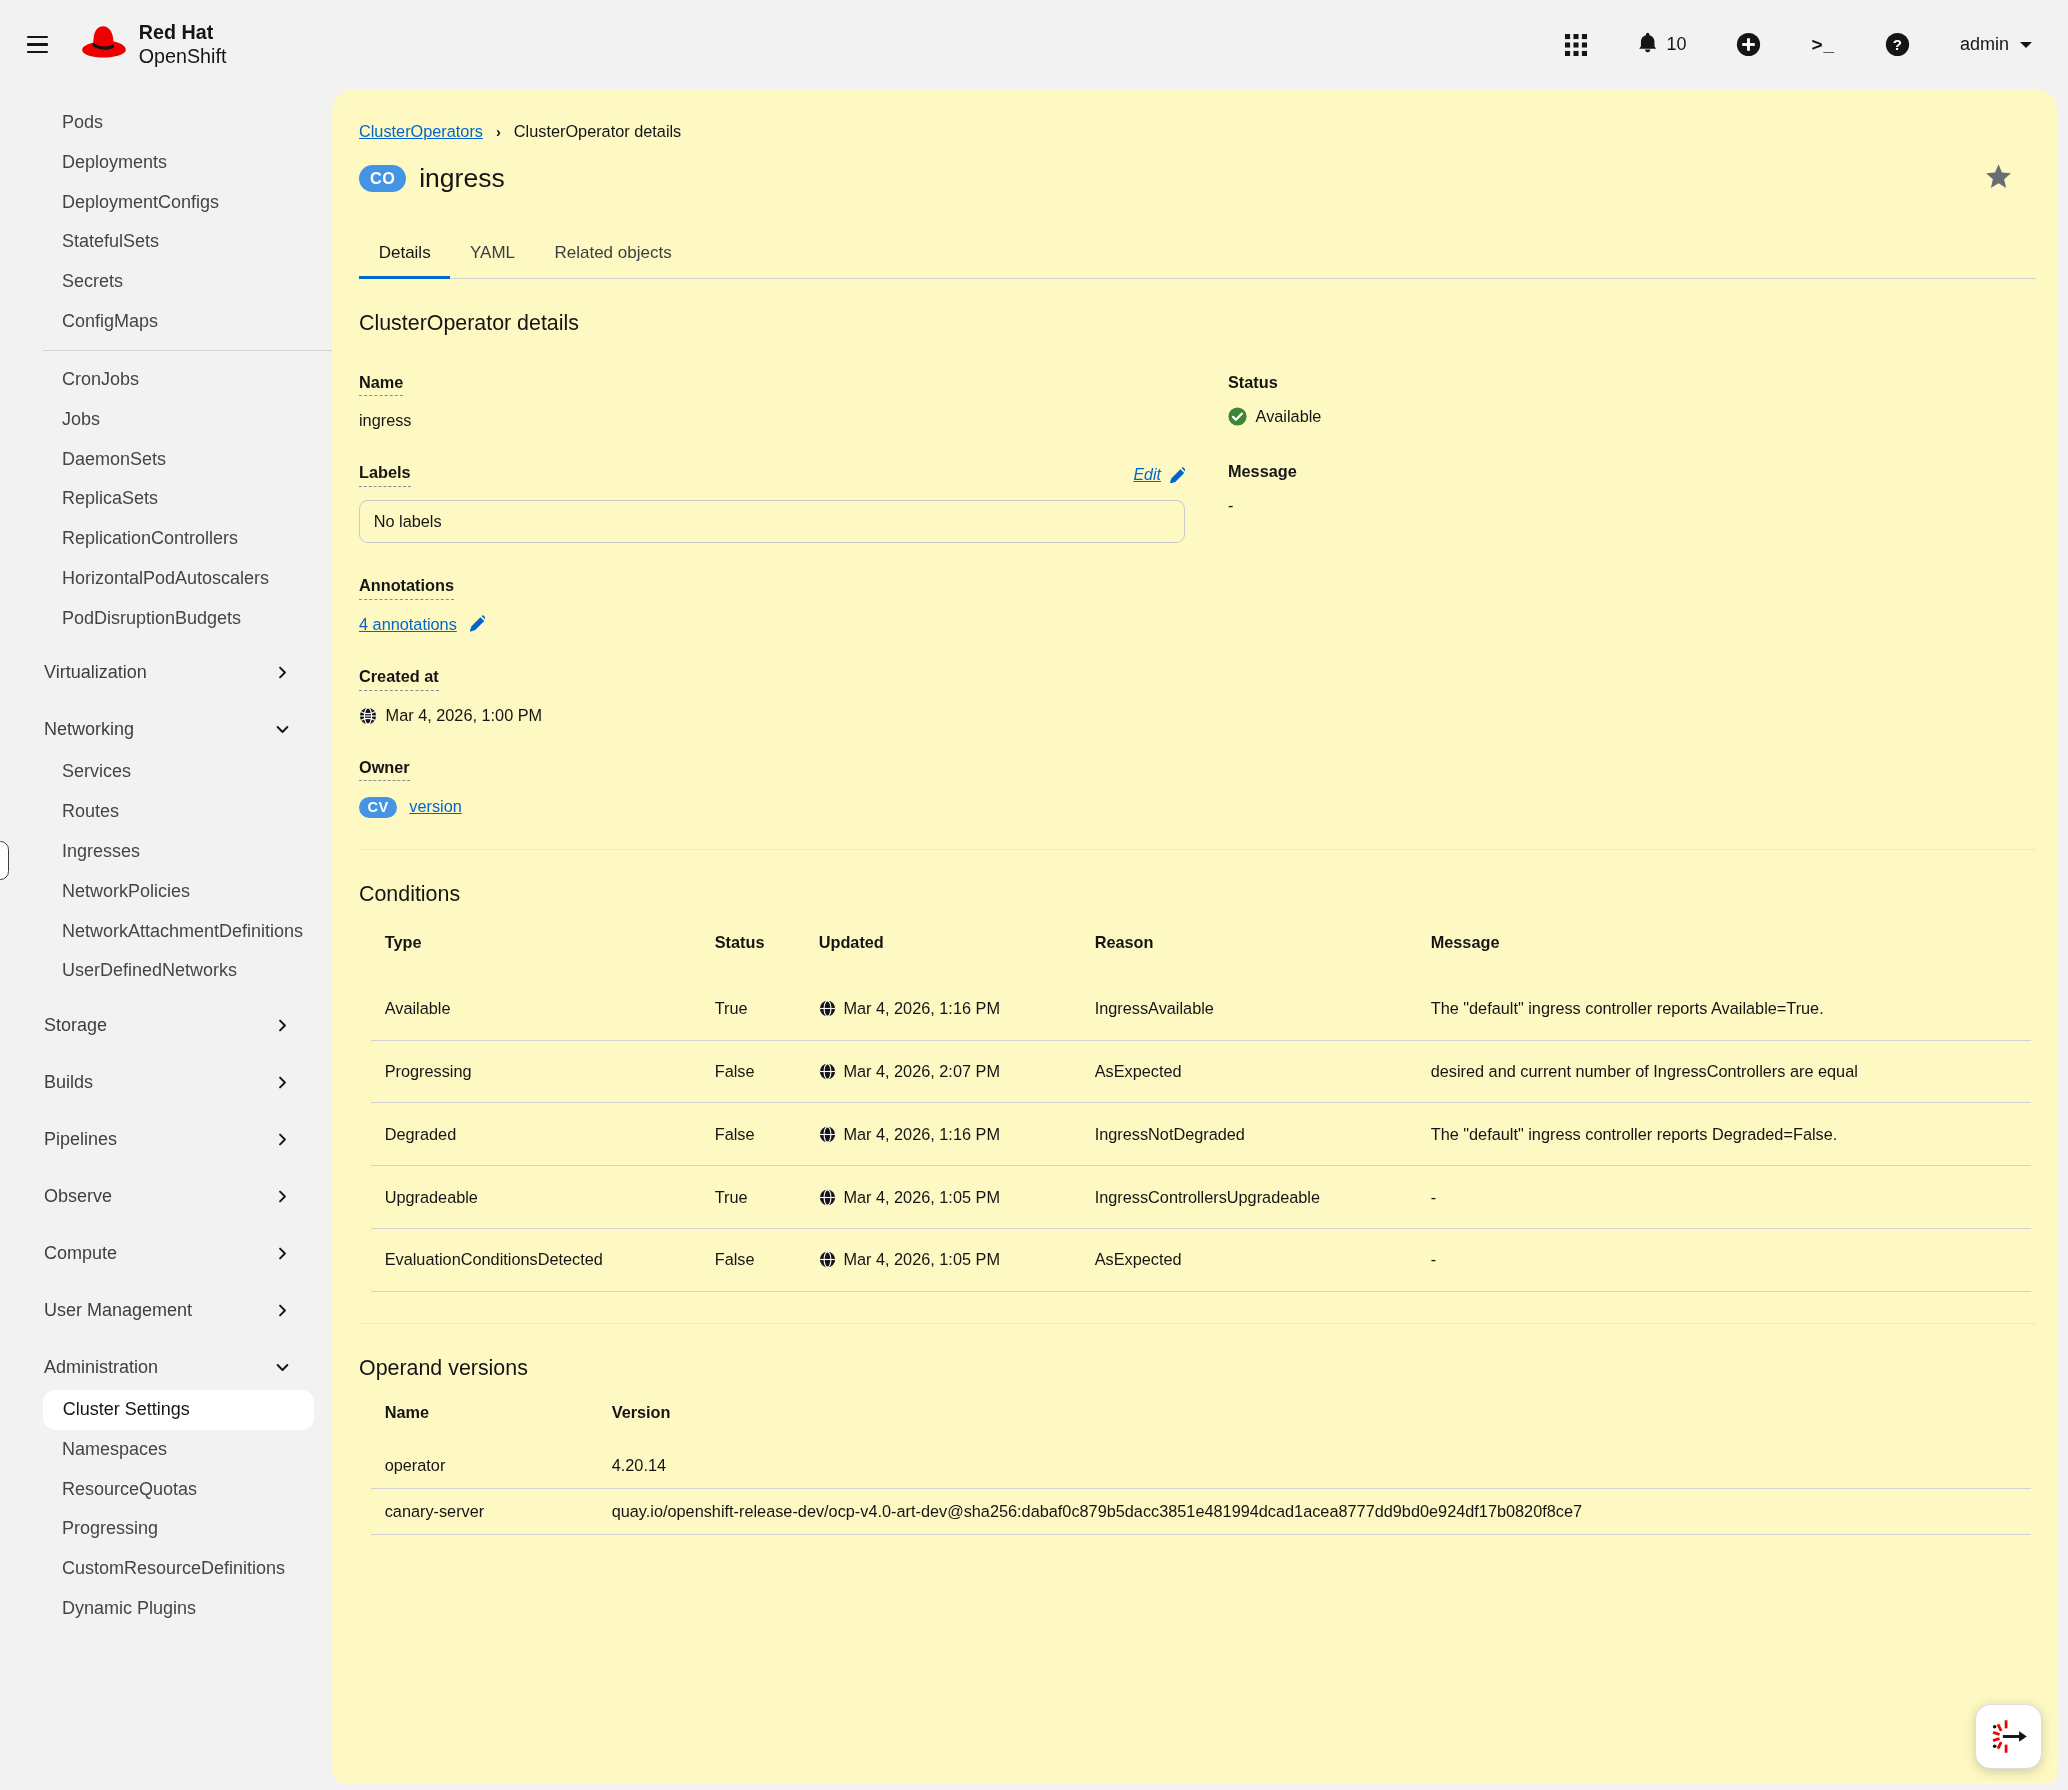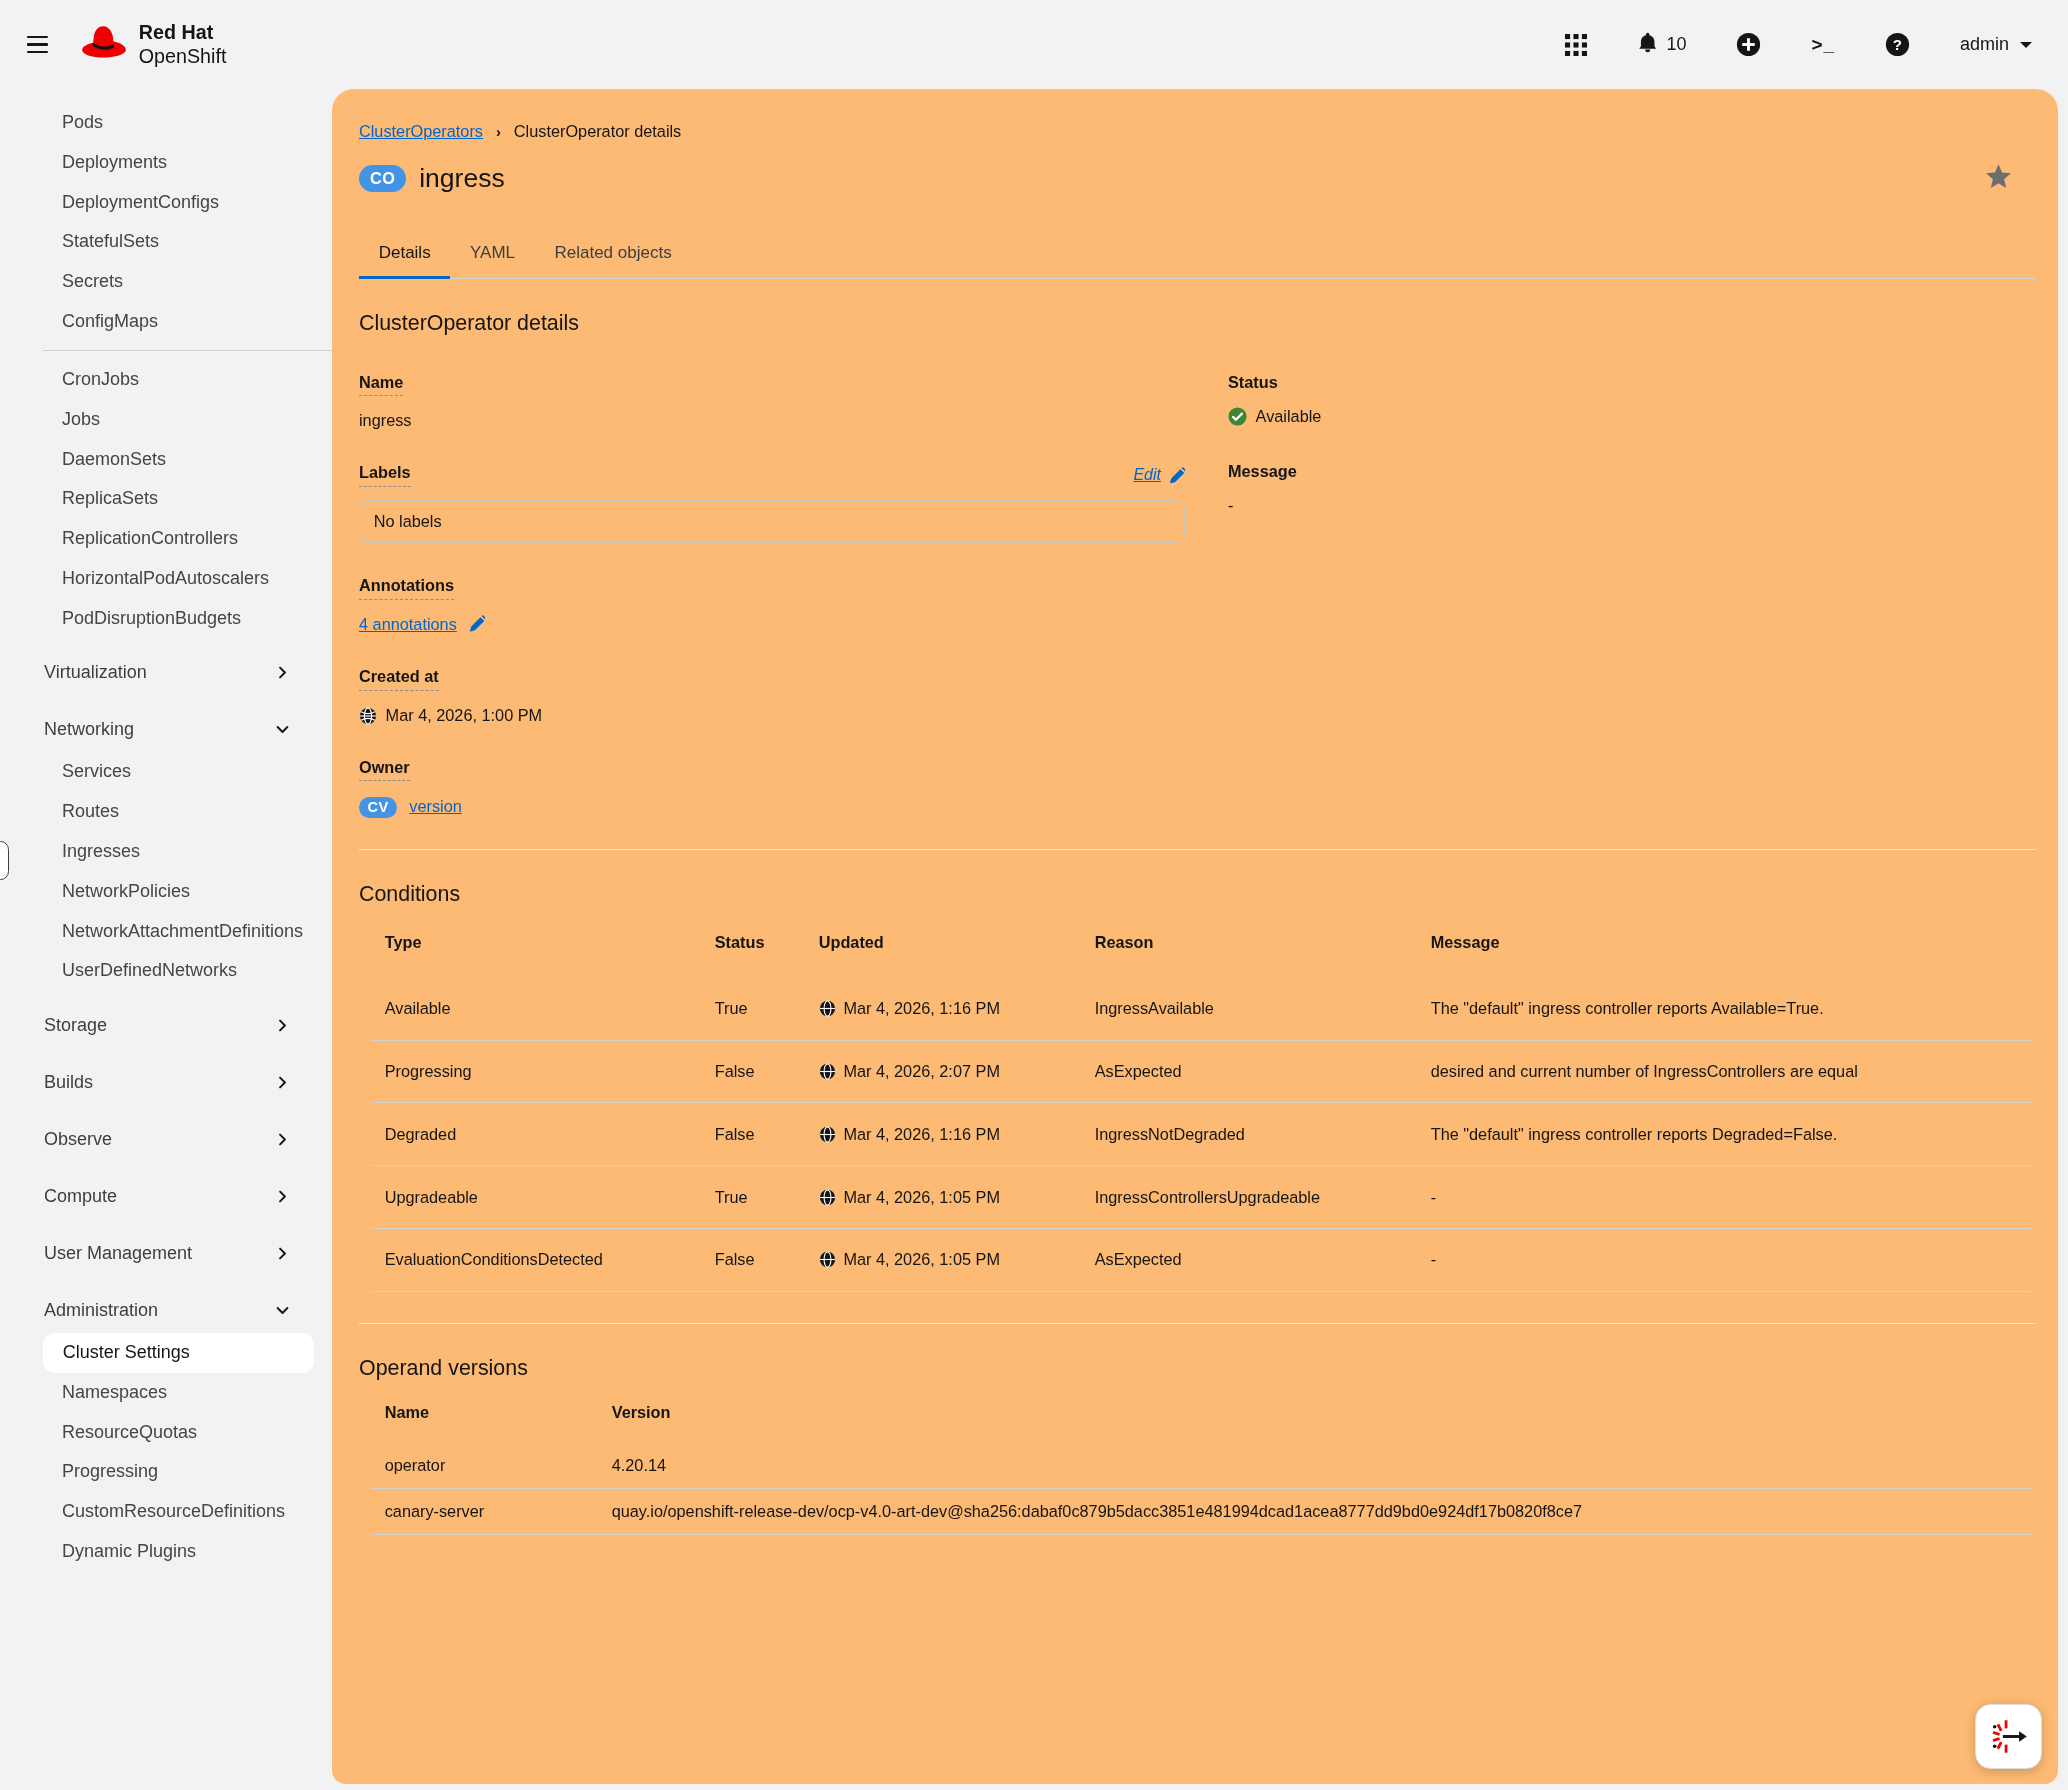--- a/index.html
+++ b/index.html
@@ -24,21 +24,21 @@
   .caret-down { width:0; height:0; border-left:6px solid transparent; border-right:6px solid transparent; border-top:6.8px solid #151515; margin-left:3.4px; }
   
   .layout { display:flex; align-items:stretch; height:1702px; }
   .sidebar { width:332px; flex:none; padding-top:13.7px; font-size:18px; color:#454545; overflow:hidden; }
   .sb-sub { padding:9.4px 13.7px 9.4px 62px; white-space:nowrap; cursor:pointer; }
   .sb-sub.active { background:#fff; border-radius:12px; margin:0 18px 0 43px; padding-left:19.7px; color:#151515; }
   .sb-top { margin-top:12px; padding:12px 43px 12px 44px; display:flex; align-items:center; justify-content:space-between; cursor:pointer; color:#3c3f42; }
   .sb-divider { border-top:0.9px solid #d2d2d2; margin:8.6px 0 8.6px 43px; }
   .chev { width:13px; height:13px; flex:none; }
   
-  .main { flex:1; min-width:0; margin:0 10.3px 6.8px 0; background:#fdba74; border-radius:22px 22px 13.7px 13.7px; padding:33px 22px 22px 27px; position:relative; }
+  .main { flex:1; min-width:0; margin:0 10.3px 6.8px 0; background:#fef9c3; border-radius:22px 22px 13.7px 13.7px; padding:33px 22px 22px 27px; position:relative; }
   .breadcrumb { display:flex; align-items:center; gap:13px; font-size:16.3px; }
   .bc-link { color:#0066cc; text-decoration:underline; cursor:pointer; }
   .bc-sep { font-size:14.6px; font-weight:700; }
   .title-row { margin-top:22px; display:flex; align-items:center; padding-right:24px; }
   .res-badge { background:#4394e5; color:#fff; font-weight:700; font-size:16.3px; padding:4.3px 11px; border-radius:16.3px; letter-spacing:0.4px; }
   .page-title { font-size:26.5px; font-weight:500; margin-left:13px; }
   .star-btn { margin-left:auto; cursor:pointer; }
   .tabs { margin-top:38px; display:flex; border-bottom:0.9px solid #d2d2d2; }
   .tab { padding:11px 19.7px 13px; font-size:17px; color:#3c3f42; border-bottom:3.4px solid transparent; margin-bottom:-0.9px; cursor:pointer; }
   .tab.active { color:#151515; font-weight:500; border-bottom-color:#0066cc; }
@@ -175,20 +175,26 @@
     <div class="sb-sub">UserDefinedNetworks</div>
 
     <div class="sb-top">
       <span>Storage</span>
       <svg class="chev" viewBox="0 0 16 16">
           <path d="M5 2l6 6-6 6" fill="none" stroke="#151515" stroke-width="2.4" stroke-linecap="round" stroke-linejoin="round"></path>
         </svg>
     </div>
     <div class="sb-top">
       <span>Builds</span>
+      <svg class="chev" viewBox="0 0 16 16">
+          <path d="M5 2l6 6-6 6" fill="none" stroke="#151515" stroke-width="2.4" stroke-linecap="round" stroke-linejoin="round"></path>
+        </svg>
+    </div>
+    <div class="sb-top">
+      <span>Pipelines</span>
       <svg class="chev" viewBox="0 0 16 16">
           <path d="M5 2l6 6-6 6" fill="none" stroke="#151515" stroke-width="2.4" stroke-linecap="round" stroke-linejoin="round"></path>
         </svg>
     </div>
     <div class="sb-top">
       <span>Observe</span>
       <svg class="chev" viewBox="0 0 16 16">
           <path d="M5 2l6 6-6 6" fill="none" stroke="#151515" stroke-width="2.4" stroke-linecap="round" stroke-linejoin="round"></path>
         </svg>
     </div>

